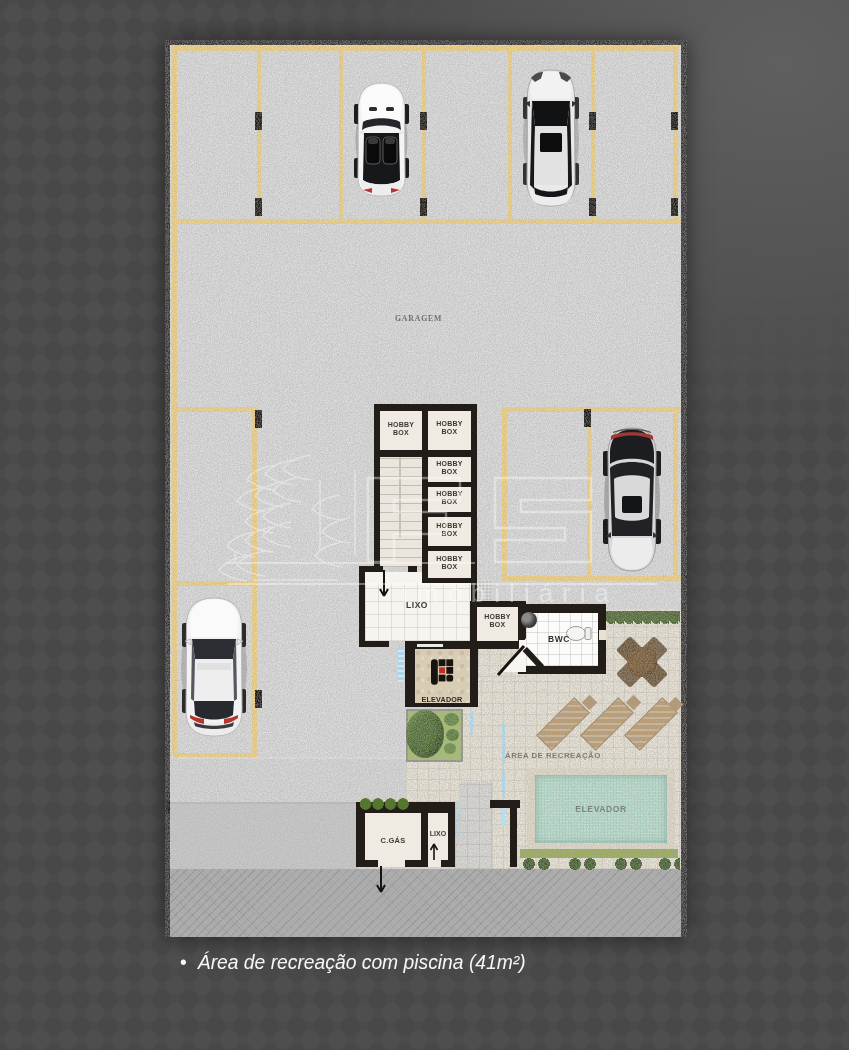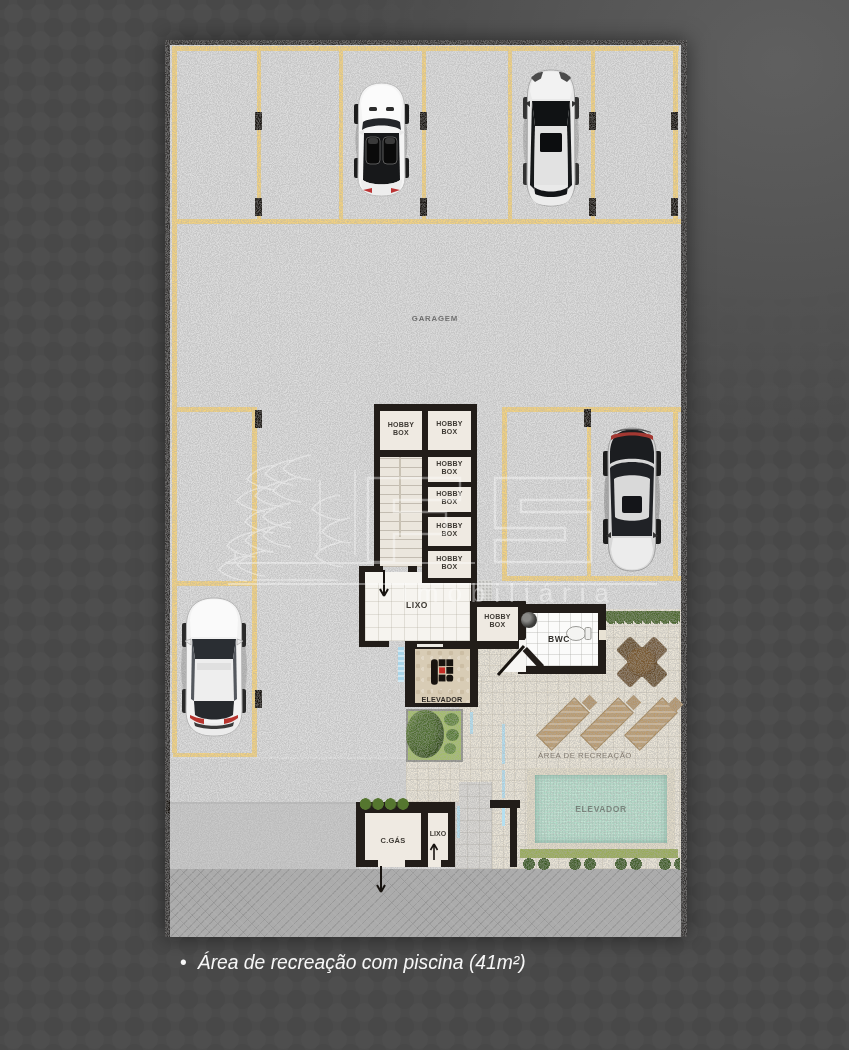--- a/index.html
+++ b/index.html
@@ -69,21 +69,21 @@
 
   <div class="abs tick" style="left:255px;top:112px;width:7px;height:18px;"></div>
   <div class="abs tick" style="left:255px;top:198px;width:7px;height:18px;"></div>
   <div class="abs tick" style="left:420px;top:112px;width:7px;height:18px;"></div>
   <div class="abs tick" style="left:420px;top:198px;width:7px;height:18px;"></div>
   <div class="abs tick" style="left:589px;top:112px;width:7px;height:18px;"></div>
   <div class="abs tick" style="left:589px;top:198px;width:7px;height:18px;"></div>
   <div class="abs tick" style="left:671px;top:112px;width:7px;height:18px;"></div>
   <div class="abs tick" style="left:671px;top:198px;width:7px;height:18px;"></div>
 
-  <div class="abs" style="left:395px;top:314px;width:80px;text-align:center;font-size:7.8px;font-weight:bold;letter-spacing:0.8px;color:#5e5e5e;">GARAGEM</div>
+  <div class="abs" style="left:395px;top:314px;width:80px;font-size:7.8px;font-weight:bold;letter-spacing:0.8px;color:#5e5e5e;font-family:Liberation Serif, serif;">GARAGEM</div>
 
   <div class="abs" style="left:173px;top:407px;width:79px;height:174px;border-top:5px solid #f4d381;border-right:5px solid #f4d381;"></div>
 
   <div class="abs" style="left:173px;top:581px;width:79px;height:167px;border-top:5px solid #f4d381;border-right:5px solid #f4d381;border-bottom:5px solid #f4d381;"></div>
 
   <div class="abs tick" style="left:255px;top:410px;width:7px;height:18px;"></div>
   <div class="abs tick" style="left:255px;top:690px;width:7px;height:18px;"></div>
 
   <div class="abs tick" style="left:166px;top:800px;width:12px;height:13px;"></div>
 
@@ -125,21 +125,21 @@
   <div class="abs" style="left:568px;top:857px;width:30px;height:14px;background-image:radial-gradient(circle 6px at 7px 7px,#3f5c28 0 6px,rgba(0,0,0,0) 6px);background-size:15px 14px;"></div>
   <div class="abs" style="left:614px;top:857px;width:30px;height:14px;background-image:radial-gradient(circle 6px at 7px 7px,#3f5c28 0 6px,rgba(0,0,0,0) 6px);background-size:15px 14px;"></div>
   <div class="abs" style="left:658px;top:857px;width:22px;height:14px;background-image:radial-gradient(circle 6px at 7px 7px,#3f5c28 0 6px,rgba(0,0,0,0) 6px);background-size:15px 14px;"></div>
 
   <div class="abs" style="left:527px;top:768px;width:148px;height:81px;background:#e2dbc8;border-radius:2px;"></div>
 
   <div class="abs" style="left:535px;top:775px;width:132px;height:68px;background:#b7dfcc;box-shadow:inset 0 0 7px rgba(80,140,120,0.65);background-image:repeating-linear-gradient(0deg, rgba(255,255,255,0.18) 0 1px, rgba(0,0,0,0) 1px 3px),repeating-linear-gradient(90deg, rgba(120,180,160,0.22) 0 1px, rgba(0,0,0,0) 1px 3px);"></div>
 
   <div class="abs" style="left:559px;top:804px;width:84px;text-align:center;font-size:8.5px;font-weight:bold;letter-spacing:0.6px;color:#6b7a70;">ELEVADOR</div>
 
-  <div class="abs" style="left:505px;top:751px;width:160px;text-align:center;font-size:7.8px;font-weight:normal;letter-spacing:0.5px;color:#73695c;">ÁREA DE RECREAÇÃO</div>
+  <div class="abs" style="left:505px;top:751px;width:160px;font-size:7.8px;font-weight:bold;letter-spacing:0.5px;color:#73695c;">ÁREA DE RECREAÇÃO</div>
 
   <div class="abs" style="left:406px;top:709px;width:53px;height:49px;background:#a3bd68;border:2px solid #90908a;">
     <div style="position:absolute;left:-2px;top:-1px;width:38px;height:48px;background:radial-gradient(circle at 45% 40%, #4d6c2e 0 30%, #466428 55%, #54762f 80%, #5f8438 100%);border-radius:50%;box-shadow:inset -3px -4px 7px rgba(20,35,10,0.5), inset 3px 3px 5px rgba(160,190,110,0.35);"></div>
     <div style="position:absolute;left:36px;top:2px;width:15px;height:13px;background:#60843a;border-radius:50%;"></div>
     <div style="position:absolute;left:38px;top:18px;width:13px;height:12px;background:#557a32;border-radius:50%;"></div>
     <div style="position:absolute;left:36px;top:32px;width:12px;height:11px;background:#678c40;border-radius:50%;"></div>
   </div>
 
   <div class="abs" style="left:470px;top:712px;width:2.5px;height:22px;background:#b5dff0;"></div>
 

